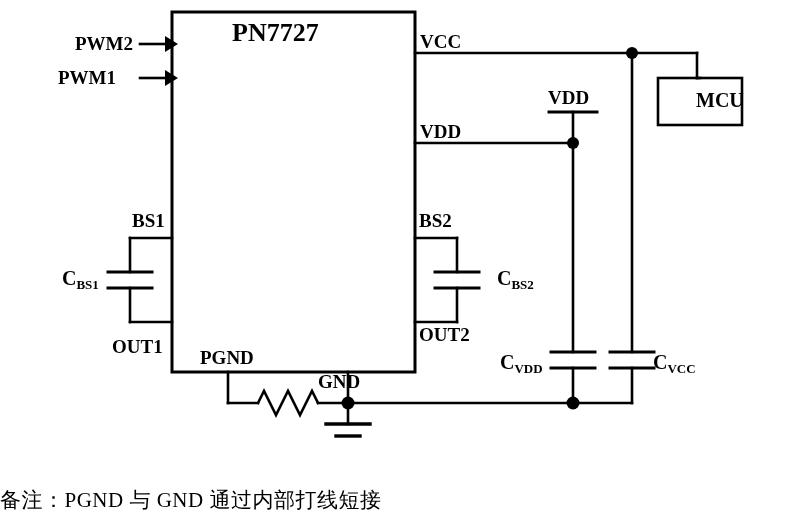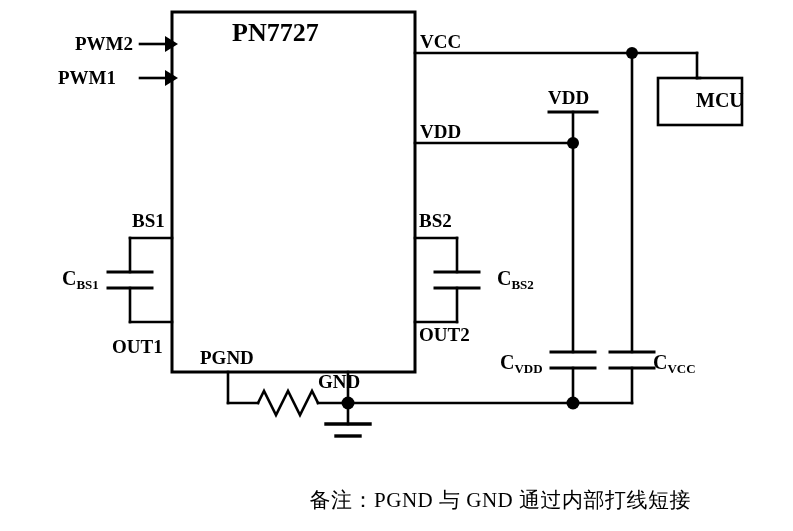--- a/index.html
+++ b/index.html
@@ -38,21 +38,21 @@
   .lbl-mcu      { font-size: 20px; margin-left: 24px; }
   .lbl-rail     { font-size: 19px; }
   .cap-lbl      { font-size: 20px; }
   .cap-lbl sub  { font-size: 13px; font-weight: bold; vertical-align: baseline;
                   position: relative; top: 4px; letter-spacing: 0px; }
   .caption {
     position: absolute;
     left: 0;
     top: 486px;
     width: 691px;
-    text-align: right;
+    text-align: left;
     font-family: "Liberation Serif", "DejaVu Serif", serif;
     font-size: 21px;
     color: #000000;
     letter-spacing: 0.5px;
   }
 </style>
 </head>
 <body>
 
 <div id="canvas">

